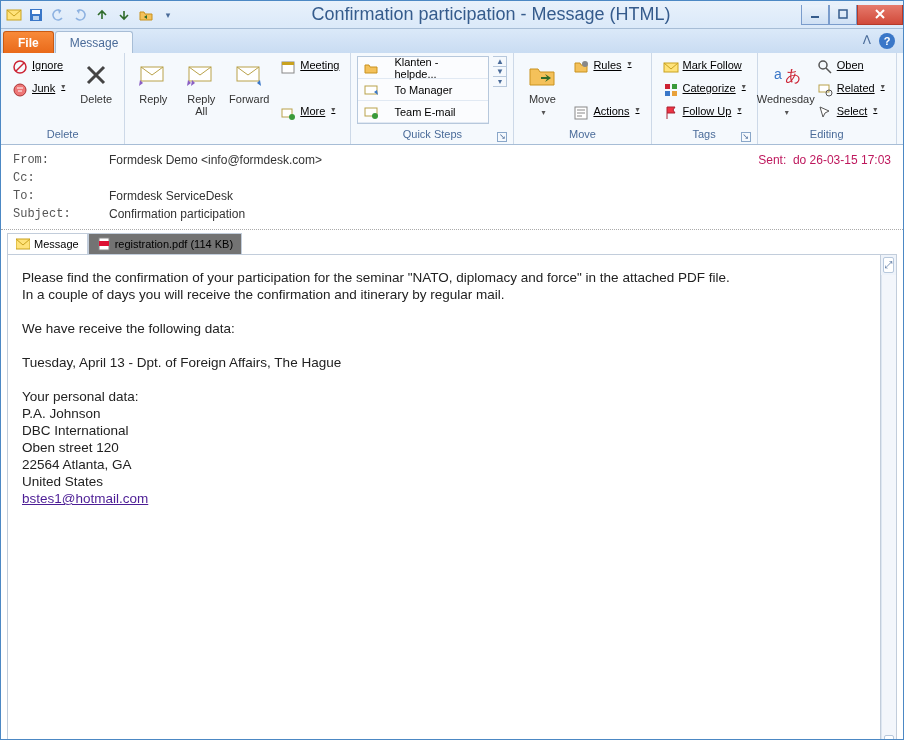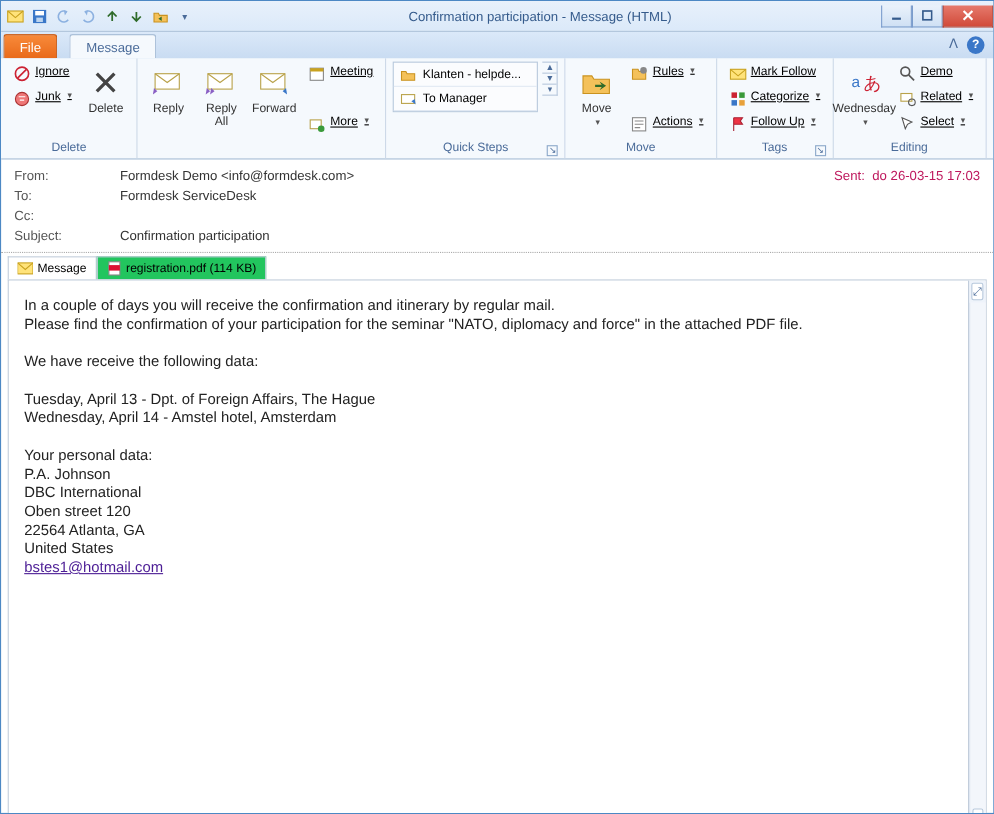--- a/index.html
+++ b/index.html
@@ -1,59 +1,59 @@
 <!DOCTYPE html>
 <html><head>
 <meta charset="utf-8">
 <style>
   * { box-sizing: border-box; margin: 0; padding: 0; }
   body { font-family: "Segoe UI", Tahoma, sans-serif; font-size: 12px; background: #fff; width: 904px; height: 740px; overflow: hidden; border: 1px solid #4c88c4; }
   
   .titlebar { height: 28px; background: linear-gradient(to bottom, #e8f1fb, #dbe9f9); display: flex; align-items: center; border-bottom: 1px solid #a7bdd6; }
   .qat { display: flex; align-items: center; padding: 0 4px; gap: 4px; }
   .qat .ic { width: 18px; height: 18px; display: flex; align-items: center; justify-content: center; cursor: pointer; border-radius: 2px; }
-  .title { flex: 1; text-align: center; color: #355b8c; font-size: 12px; }
+  .title { flex: 1; text-align: center; color: #355b8c; font-size: 18px; }
   .winbtns { display: flex; height: 20px; }
   .winbtn { width: 28px; height: 20px; display: flex; align-items: center; justify-content: center; cursor: pointer; border: 1px solid #7a9ccc; border-top: none; background: linear-gradient(to bottom, #eaf2fb, #cfe0f4); }
   .winbtn.close { background: linear-gradient(to bottom, #e67a6c, #d14a3a); border-color: #b33a2a; color: #fff; width: 46px; }
   
   .tabs { height: 24px; background: linear-gradient(to bottom, #dbe9f9, #c9dcf2); display: flex; align-items: flex-end; padding-left: 2px; position: relative; }
   .tab { padding: 4px 14px 3px; font-size: 12px; cursor: pointer; border: 1px solid transparent; border-bottom: none; border-radius: 3px 3px 0 0; }
-  .tab.file { background: linear-gradient(to bottom, #f88a3a, #e96a1a); color: #fff; border-color: #c95a12; margin-right: 11px; }
+  .tab.file { background: linear-gradient(to bottom, #f88a3a, #e96a1a); color: #fff; border-color: #c95a12; margin-right: 1px; font-weight: bold; }
   .tab.active { background: #f5f9fd; border-color: #a7bdd6; color: #4a6b99; }
   .tabs .rt { position: absolute; right: 8px; top: 4px; display: flex; gap: 8px; }
   .helpic { width: 16px; height: 16px; border-radius: 50%; background: #3a77c8; color: #fff; display: flex; align-items: center; justify-content: center; font-size: 11px; font-weight: bold; cursor: pointer; }
   
   .ribbon { height: 92px; background: #f5f9fd; display: flex; border-bottom: 1px solid #a7bdd6; }
   .group { border-right: 1px solid #cdd9e8; padding: 3px 6px 1px; display: flex; flex-direction: column; justify-content: space-between; }
   .group-body { display: flex; align-items: flex-start; gap: 4px; flex: 1; }
   .group-label { text-align: center; font-size: 11px; color: #4a6b99; height: 15px; position: relative; }
   .group-label .dlg { position: absolute; right: 0; bottom: 1px; width: 10px; height: 10px; border: 1px solid #8aa7c9; cursor: pointer; font-size: 8px; line-height: 8px; color: #4a6b99; }
   .bigbtn { width: 44px; display: flex; flex-direction: column; align-items: center; padding: 2px; cursor: pointer; border: 1px solid transparent; border-radius: 3px; }
   .bigbtn .bicon { width: 32px; height: 32px; display: flex; align-items: center; justify-content: center; }
   .bigbtn .blabel { font-size: 11px; text-align: center; line-height: 12px; margin-top: 2px; color: #333; }
   .smallbtns { display: flex; flex-direction: column; gap: 1px; }
   .smallbtn { display: flex; align-items: flex-start; gap: 4px; padding: 2px 4px; cursor: pointer; border: 1px solid transparent; border-radius: 2px; font-size: 11px; height: 22px; text-decoration: underline; }
   .smallbtn .sicon { width: 16px; height: 16px; display: flex; align-items: center; justify-content: center; }
   .dd { font-size: 8px; color: #555; margin-left: 2px; }
   .qslist { width: 132px; border: 1px solid #b7c8dc; background: #fbfcfe; }
-  .qslist .qitem { display: flex; align-items: center; gap: 6px; padding: 3px 6px; height: 22px; font-size: 11px; cursor: pointer; border-bottom: 1px solid #e1e9f3; }
+  .qslist .qitem { display: flex; align-items: center; gap: 16px; padding: 3px 6px; height: 22px; font-size: 11px; cursor: pointer; border-bottom: 1px solid #e1e9f3; }
   .qsbtns { display: flex; flex-direction: column; width: 14px; border: 1px solid #b7c8dc; border-left: none; }
   .qsbtns div { flex:1; display:flex; align-items:center; justify-content:center; font-size:8px; color:#4a6b99; cursor:pointer; border-bottom:1px solid #b7c8dc;}
   .qsbtns div:last-child{border-bottom:none;}
   
   .msgheader { padding: 6px 12px 4px; font-size: 12px; color: #333; }
   .msgheader .row { display: flex; padding: 2px 0; }
-  .msgheader .lbl { width: 96px; color: #555; }
+  .msgheader .lbl { width: 96px; color: #555; font-family: Liberation Mono, monospace; }
   .msgheader .val { flex: 1; }
   .msgheader .sent { color: #be185d; }
   .hrdots { border: none; border-top: 1px dotted #aaa; margin: 2px 0; }
   
   .attabs { display: flex; padding: 0 6px; gap: 0; }
-  .attab { display: flex; align-items: center; gap: 4px; padding: 3px 8px; font-size: 11px; border: 1px solid #c2cddb; background: #22c55e; cursor: pointer; position: relative; top: 1px; }
+  .attab { display: flex; align-items: center; gap: 4px; padding: 3px 8px; font-size: 11px; border: 1px solid #c2cddb; background: #737373; cursor: pointer; position: relative; top: 1px; }
   .attab.active { background: #fff; border-bottom-color: #fff; }
   
   .bodywrap { border: 1px solid #c2cddb; margin: 0 6px 6px; height: 498px; background: #fff; position: relative; display: flex; }
   .bodycontent { flex: 1; padding: 14px 14px; font-family: Arial, sans-serif; font-size: 13.5px; color: #222; overflow: auto; line-height: 17px; }
   .bodycontent a { color: #4c1d95; text-decoration: underline; }
   .sidetoggle { width: 16px; background: #eef3fa; border-left: 1px solid #c2cddb; display: flex; flex-direction: column; }
   .sidetoggle .stbtn { height: 16px; display: flex; align-items: center; justify-content: center; font-size: 10px; color: #4a6b99; cursor:pointer; border:1px solid #b7c8dc; border-radius:2px; margin:2px; background:#fff; }
   .sidetoggle .track { flex:1; background:#f3f6fb; border-left:1px solid #dde6f1; position:relative;}
   .sidetoggle .track .btm{position:absolute; bottom:2px; left:2px; right:2px; height:14px; border:1px solid #b7c8dc; border-radius:2px; background:#fff; cursor:pointer; display:flex; align-items:center; justify-content:center; font-size:10px; color:#4a6b99;}
   svg { display: block; }
@@ -244,20 +244,29 @@
           </div>
         <div class="qitem">
             <span class="sicon">
               <svg width="14" height="14">
                 <rect x="1" y="3" width="12" height="8" fill="#fff" stroke="#b9a24a"></rect>
                 <path d="M10 9 l4 3 l-1-5z" fill="#3a77c8"></path>
               </svg>
             </span>
             <span>To Manager</span>
           </div>
+        <div class="qitem">
+            <span class="sicon">
+              <svg width="14" height="14">
+                <rect x="1" y="3" width="12" height="8" fill="#fff" stroke="#b9a24a"></rect>
+                <circle cx="11" cy="11" r="3" fill="#3a9a3a"></circle>
+              </svg>
+            </span>
+            <span>Team E-mail</span>
+          </div>
       </div>
       <div class="qsbtns">
         <div>▲</div>
         <div>▼</div>
         <div>▾</div>
       </div>
     </div>
     <div class="group-label"><span>Quick Steps</span><span class="dlg">↘</span></div>
   </div>
 
@@ -349,21 +358,21 @@
         <span class="blabel"><span>Wednesday</span><br><span class="dd">▾</span></span>
       </div>
       <div class="smallbtns">
         <div class="smallbtn">
             <span class="sicon">
               <svg width="16" height="16">
                 <circle cx="6" cy="6" r="4" fill="none" stroke="#555" stroke-width="1.5"></circle>
                 <line x1="9" y1="9" x2="14" y2="14" stroke="#555" stroke-width="1.5"></line>
               </svg>
             </span>
-            <span>Demo</span>
+            <span>Oben</span>
           </div>
         <div class="smallbtn">
             <span class="sicon">
               <svg width="16" height="16">
                 <rect x="2" y="3" width="10" height="7" fill="#fff" stroke="#b9a24a"></rect>
                 <circle cx="12" cy="11" r="3" fill="none" stroke="#555"></circle>
               </svg>
             </span>
             <span>Related</span>
             <span class="dd">▾</span>
@@ -394,26 +403,26 @@
 </div>
 
 <div class="msgheader">
   <div class="row">
     <span class="lbl">From:</span>
     <span class="val">Formdesk Demo &lt;info@formdesk.com&gt;</span>
     <span class="sent">Sent:</span>&nbsp;&nbsp;
     <span class="sent">do 26-03-15 17:03</span>
   </div>
   <div class="row">
+    <span class="lbl">Cc:</span>
+    <span class="val"></span>
+  </div>
+  <div class="row">
     <span class="lbl">To:</span>
     <span class="val">Formdesk ServiceDesk</span>
-  </div>
-  <div class="row">
-    <span class="lbl">Cc:</span>
-    <span class="val"></span>
   </div>
   <div class="row">
     <span class="lbl">Subject:</span>
     <span class="val">Confirmation participation</span>
   </div>
 </div>
 <hr class="hrdots">
 
 <div class="attabs">
   <div class="attab active">
@@ -431,27 +440,26 @@
           <rect x="2" y="1" width="10" height="12" fill="#fff" stroke="#888"></rect>
           <rect x="2" y="4" width="10" height="5" fill="#d13"></rect>
         </svg>
       </span>
     <span>registration.pdf (114 KB)</span>
   </div>
 </div>
 
 <div class="bodywrap">
   <div class="bodycontent">
+    <div>Please find the confirmation of your participation for the seminar "NATO, diplomacy and force" in the attached PDF file.</div>
     <div>In a couple of days you will receive the confirmation and itinerary by regular mail.</div>
-    <div>Please find the confirmation of your participation for the seminar "NATO, diplomacy and force" in the attached PDF file.</div>
     <br>
     <div>We have receive the following data:</div>
     <br>
     <div>Tuesday, April 13 - Dpt. of Foreign Affairs, The Hague</div>
-    <div>Wednesday, April 14 - Amstel hotel, Amsterdam</div>
     <br>
     <div>Your personal data:</div>
     <div>P.A. Johnson</div>
     <div>DBC International</div>
     <div>Oben street 120</div>
     <div>22564 Atlanta, GA</div>
     <div>United States</div>
     <a href="#">bstes1@hotmail.com</a>
   </div>
   <div class="sidetoggle">

